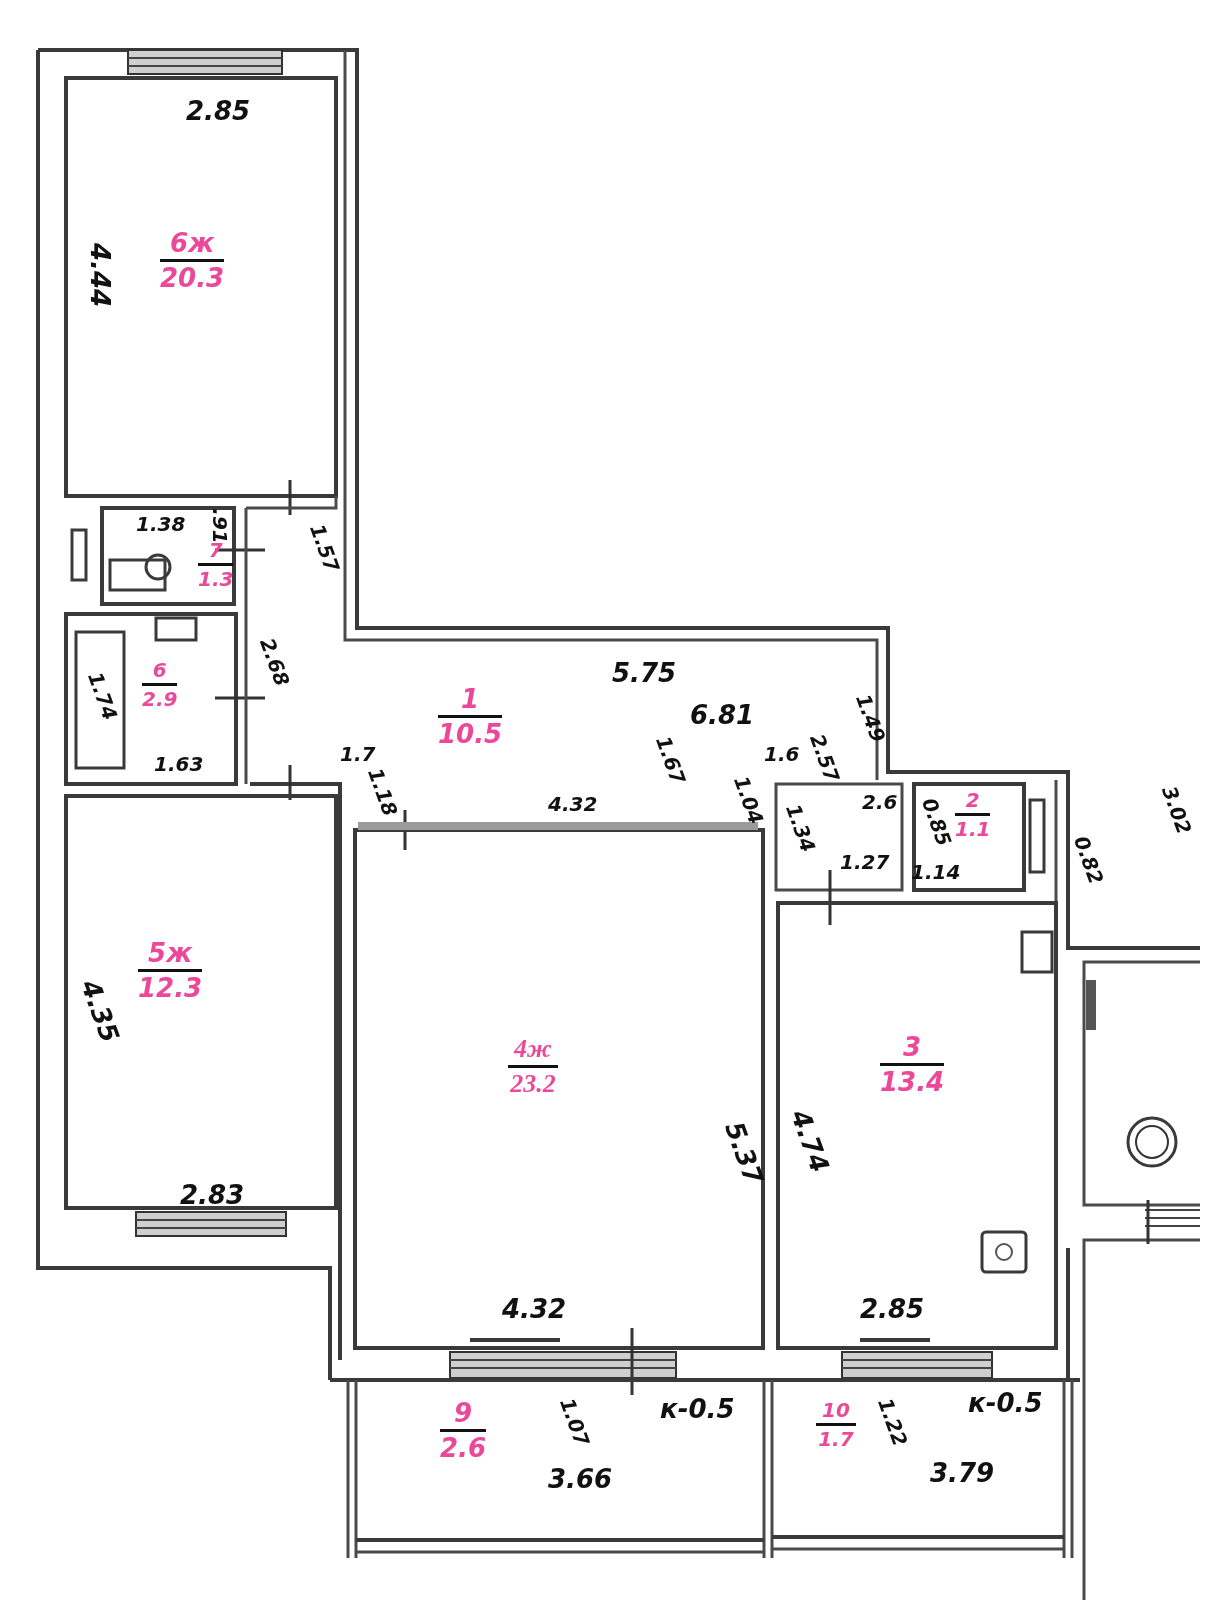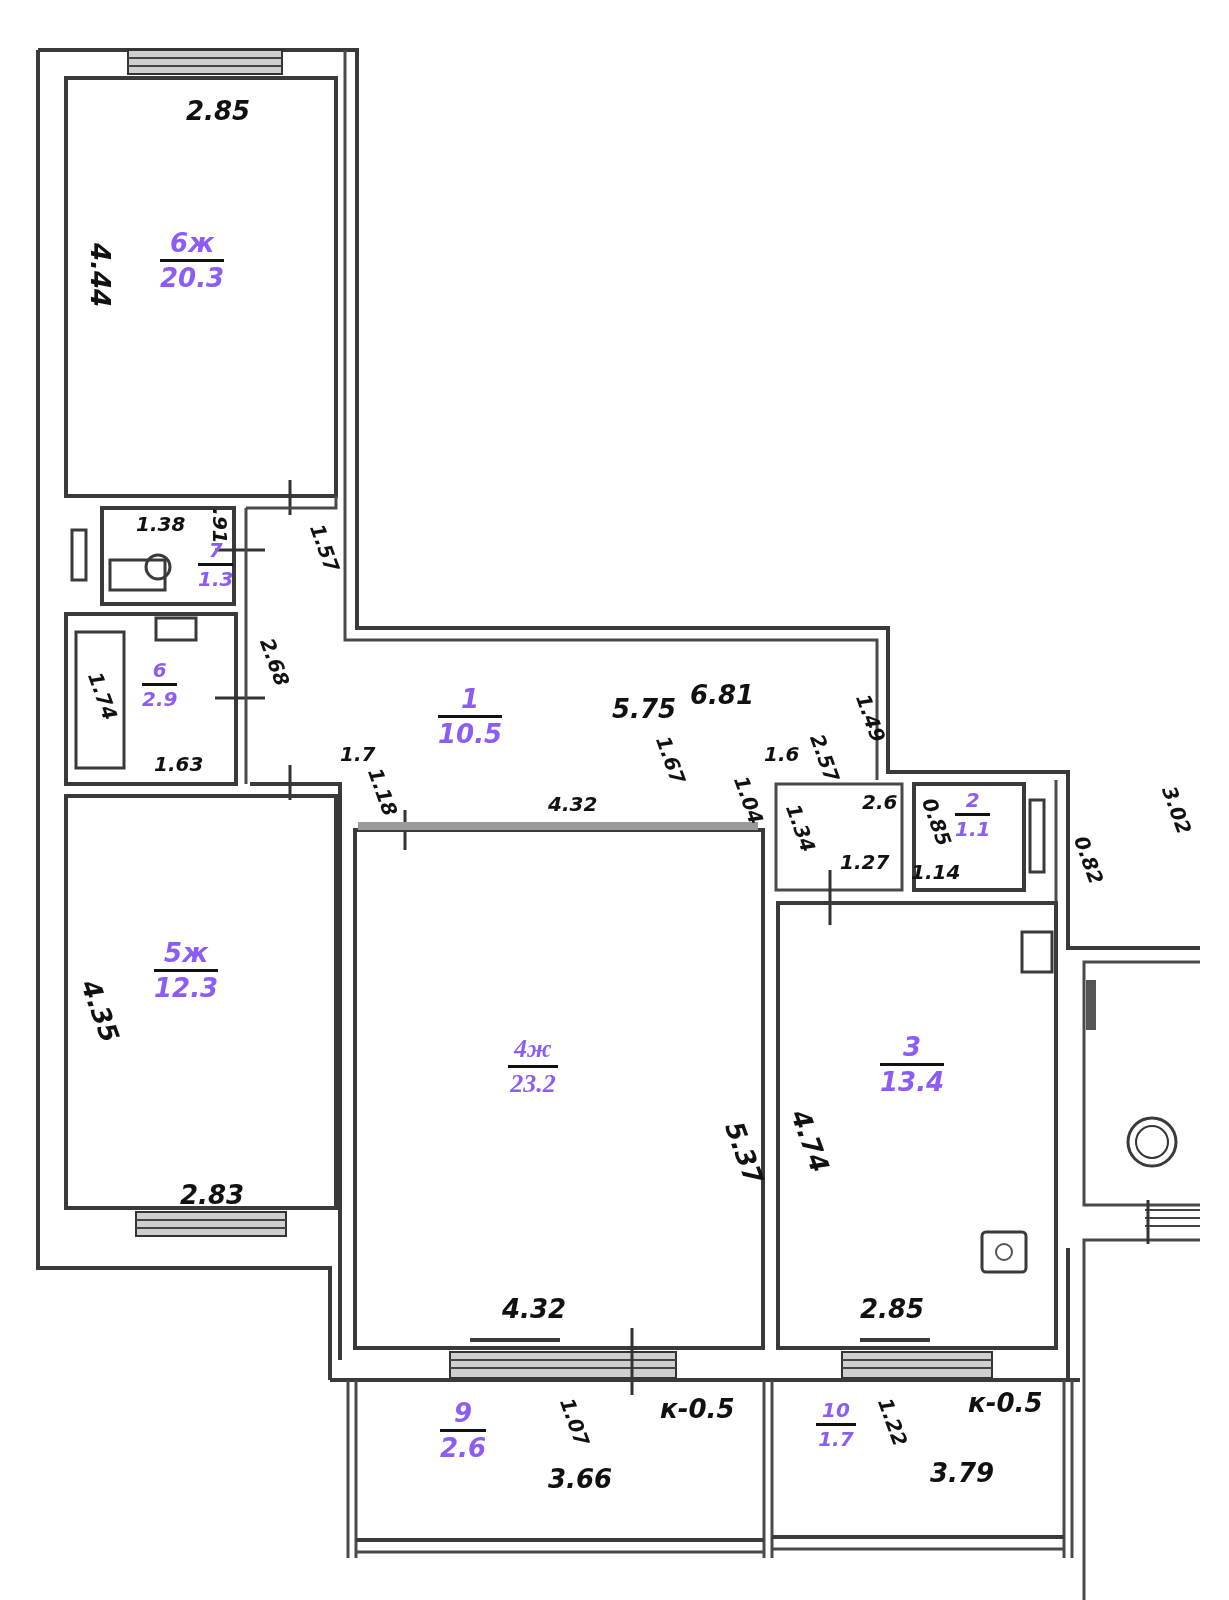--- a/index.html
+++ b/index.html
@@ -21,21 +21,21 @@
       line-height: 1;
       white-space: nowrap;
       transform-origin: center center;
     }
     .lbl.sm { font-size: 20px; }
     .room-label {
       position: absolute;
       font-family: "DejaVu Sans", sans-serif;
       font-style: italic;
       font-weight: bold;
-      color: #8b5cf6;
+      color: #ec4899;
       text-align: center;
       line-height: 1;
     }
     .room-label .num { display: block; font-size: 26px; padding: 0 6px 3px; border-bottom: 3px solid #111; }
     .room-label .area { display: block; font-size: 26px; padding-top: 3px; }
     .room-label.sm .num, .room-label.sm .area { font-size: 20px; }
     .rot-90 { transform: rotate(90deg); }
     .rot-70 { transform: rotate(70deg); }
   </style>
 </head>
@@ -167,22 +167,22 @@
   <span class="num">6</span>
   <span class="area">2.9</span>
 </div>
 <div class="lbl sm rot-70" style="left:78px;top:686px;">1.74</div>
 <div class="lbl sm" style="left:154px;top:754px;">1.63</div>
 
 <div class="room-label" style="left:438px;top:686px;">
   <span class="num">1</span>
   <span class="area">10.5</span>
 </div>
-<div class="lbl" style="left:612px;top:660px;margin-top:36px;">5.75</div>
-<div class="lbl" style="left:690px;top:682px;">6.81</div>
+<div class="lbl" style="left:612px;top:660px;">5.75</div>
+<div class="lbl" style="left:690px;top:702px;">6.81</div>
 <div class="lbl sm rot-70" style="left:646px;top:750px;">1.67</div>
 <div class="lbl sm" style="left:340px;top:744px;">1.7</div>
 <div class="lbl sm rot-70" style="left:358px;top:782px;">1.18</div>
 <div class="lbl sm" style="left:548px;top:794px;">4.32</div>
 <div class="lbl sm rot-70" style="left:724px;top:790px;">1.04</div>
 <div class="lbl sm" style="left:764px;top:744px;">1.6</div>
 <div class="lbl sm rot-70" style="left:800px;top:748px;">2.57</div>
 <div class="lbl sm rot-70" style="left:846px;top:708px;">1.49</div>
 <div class="lbl sm rot-70" style="left:776px;top:818px;">1.34</div>
 <div class="lbl sm" style="left:840px;top:852px;">1.27</div>
@@ -190,21 +190,21 @@
 
 <div class="room-label sm" style="left:955px;top:790px;">
   <span class="num">2</span>
   <span class="area">1.1</span>
 </div>
 <div class="lbl sm rot-70" style="left:912px;top:812px;">0.85</div>
 <div class="lbl sm" style="left:911px;top:862px;">1.14</div>
 <div class="lbl sm rot-70" style="left:1064px;top:850px;">0.82</div>
 <div class="lbl sm rot-70" style="left:1152px;top:800px;">3.02</div>
 
-<div class="room-label" style="left:154px;top:940px;">
+<div class="room-label" style="left:138px;top:940px;">
   <span class="num">5ж</span>
   <span class="area">12.3</span>
 </div>
 <div class="lbl rot-70" style="left:68px;top:998px;">4.35</div>
 <div class="lbl" style="left:180px;top:1182px;text-align:right;">2.83</div>
 
 <div class="room-label" style="left:508px;top:1036px;font-family:Liberation Serif, serif;">
   <span class="num">4ж</span>
   <span class="area">23.2</span>
 </div>

